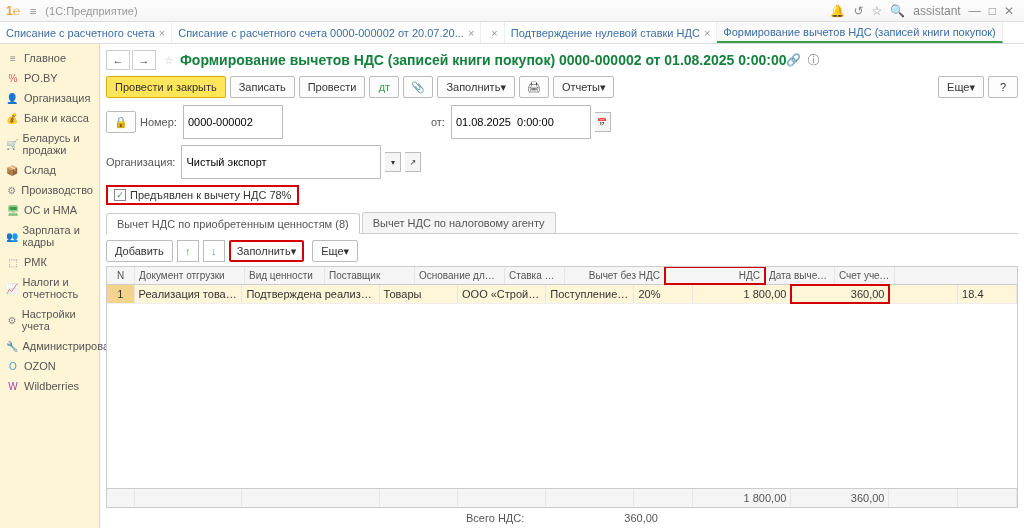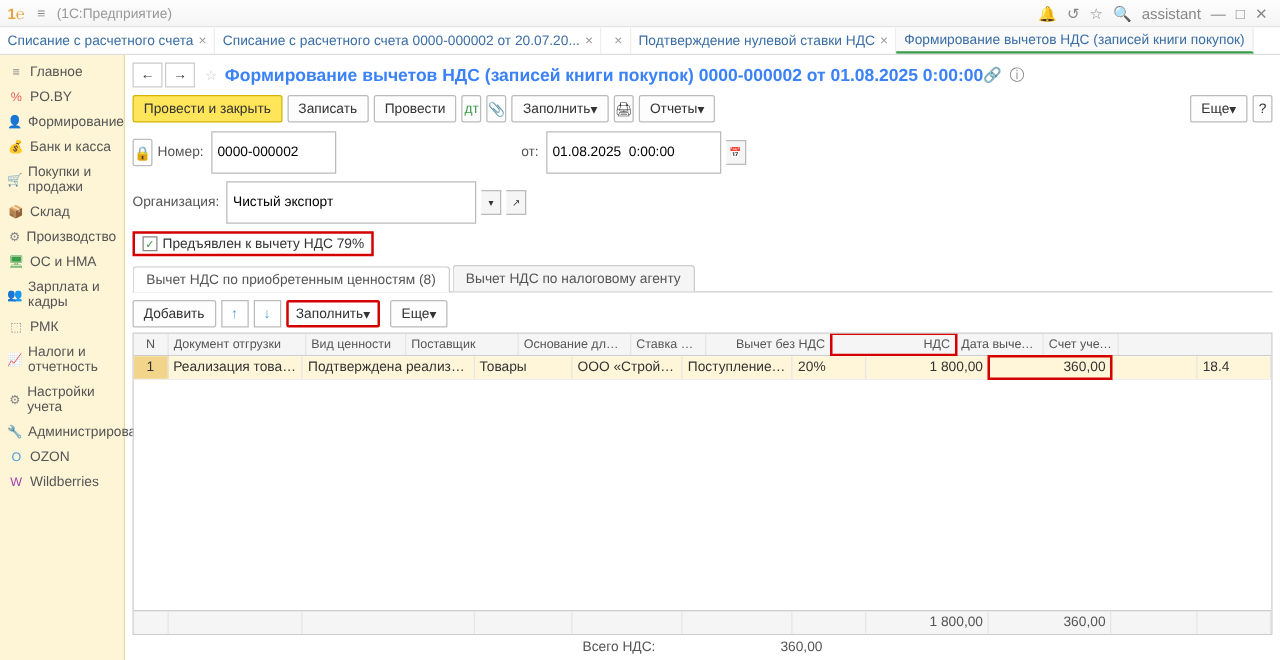--- a/index.html
+++ b/index.html
@@ -15,25 +15,25 @@
 .tab.active { border-bottom: 2px solid #3a9d4a; background: #fafafa; }
 .tab .x { margin-left: 4px; color: #999; }
 .main { display: flex; height: calc(528px - 44px); }
 .sidebar { width: 100px; background: #fef5d7; border-right: 1px solid #e8dca0; padding: 4px 0; }
 .sidebar .item { display: flex; align-items: center; padding: 4px 6px; color: #555; cursor: pointer; }
 .sidebar .item .ic { width: 14px; text-align: center; margin-right: 4px; font-size: 10px; }
 .content { flex: 1; display: flex; flex-direction: column; padding: 4px 6px 0 6px; overflow: hidden; }
 .header-row { display: flex; align-items: center; height: 24px; }
 .nav-btn { border: 1px solid #ccc; background: #fff; height: 20px; width: 24px; display: inline-flex; align-items: center; justify-content: center; cursor: pointer; margin-right: 2px; }
 .star { color: #ccc; margin: 0 6px; }
-.page-title { font-size: 14px; font-weight: bold; color: #3b82f6; }
+.page-title { font-size: 14px; font-weight: bold; color: #15803d; }
 .toolbar { display: flex; align-items: center; margin: 4px 0; gap: 4px; }
 .btn { border: 1px solid #bbb; background: #fdfdfd; height: 22px; padding: 0 8px; display: inline-flex; align-items: center; cursor: pointer; border-radius: 2px; }
 .btn.yellow { background: #ffe559; border-color: #d4b300; }
-.btn.icon { width: 16px; padding: 0; justify-content: center; }
+.btn.icon { width: 30px; padding: 0; justify-content: center; }
 .toolbar .spacer { flex: 1; }
 .field-row { display: flex; align-items: center; margin: 3px 0; gap: 4px; }
 .field-row label { color: #555; margin-right: 2px; }
 .input { border: 1px solid #bbb; height: 20px; padding: 16px 4px; background: #fff; }
 .input.small { width: 100px; }
 .input.date { width: 140px; }
 .input.org { width: 200px; }
 .dd-btn { border: 1px solid #bbb; border-left: none; width: 16px; height: 20px; display: inline-flex; align-items: center; justify-content: center; background: #f5f5f5; cursor: pointer; font-size: 8px; }
 .highlight-box { border: 2px solid #d40000; padding: 2px 6px; display: inline-flex; align-items: center; }
 .checkbox { width: 12px; height: 12px; border: 1px solid #888; margin-right: 4px; display: inline-flex; align-items: center; justify-content: center; font-size: 9px; color: #3a9d4a; }
@@ -116,29 +116,29 @@
       <div class="item">
         <span class="ic" style="color:#888">≡</span>
         <span>Главное</span>
       </div>
       <div class="item">
         <span class="ic" style="color:#e85d5d">%</span>
         <span>PO.BY</span>
       </div>
       <div class="item">
         <span class="ic" style="color:#d48b3b">👤</span>
-        <span>Формирование</span>
+        <span>Организация</span>
       </div>
       <div class="item">
         <span class="ic" style="color:#d4a53b">💰</span>
         <span>Банк и касса</span>
       </div>
       <div class="item">
         <span class="ic" style="color:#4a9de0">🛒</span>
-        <span>Покупки и продажи</span>
+        <span>Беларусь и продажи</span>
       </div>
       <div class="item">
         <span class="ic" style="color:#c96fc9">📦</span>
         <span>Склад</span>
       </div>
       <div class="item">
         <span class="ic" style="color:#888">⚙</span>
         <span>Производство</span>
       </div>
       <div class="item">
@@ -213,21 +213,21 @@
     <div class="field-row">
       <label>Организация:</label>
       <input class="input org" value="Чистый экспорт" style="">
       <span class="dd-btn">▾</span>
       <span class="dd-btn">↗</span>
     </div>
 
     <div class="field-row">
       <span class="highlight-box">
         <span class="checkbox">✓</span>
-        <span>Предъявлен к вычету НДС 79%</span>
+        <span>Предъявлен к вычету НДС 78%</span>
       </span>
     </div>
 
     <div class="subtabs">
       <div class="subtab active">Вычет НДС по приобретенным ценностям (8)</div>
       <div class="subtab">Вычет НДС по налоговому агенту</div>
     </div>
 
     <div class="subtoolbar">
       <span class="btn">Добавить</span>

